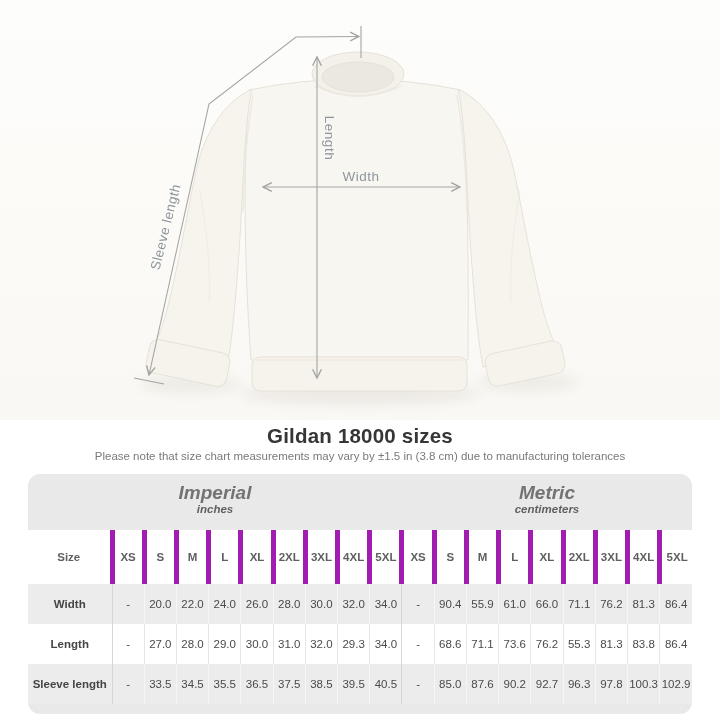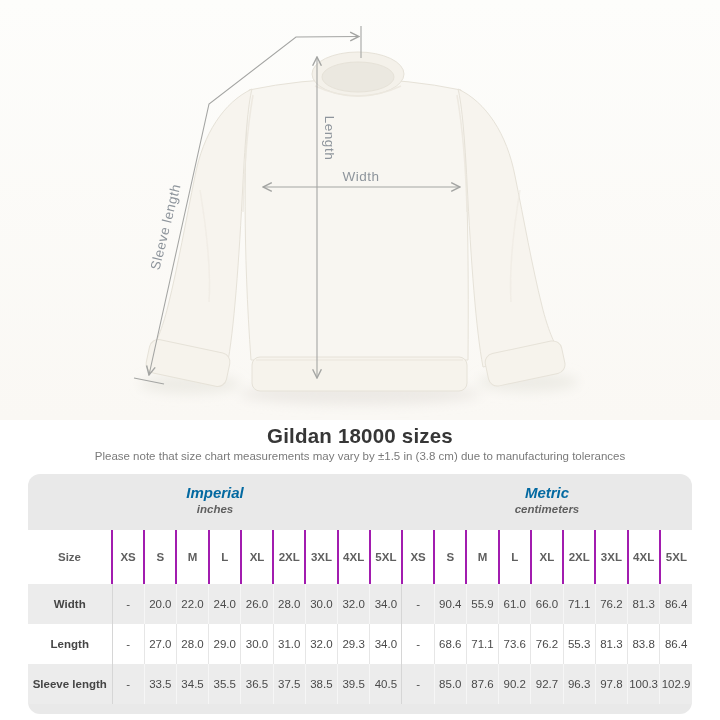--- a/index.html
+++ b/index.html
@@ -26,28 +26,28 @@
   }
 
   
   .size-table-wrap{
     margin:0 28px;background:#e9e9e9;border-radius:12px;
     overflow:hidden;padding-bottom:10px;
   }
   table{width:100%;border-collapse:collapse;table-layout:fixed;}
   col.c-lab{width:84px;}
   tr.units th{padding:9px 0 0;vertical-align:top;}
-  .unit-main{font-size:15px;line-height:19px;font-weight:bold;font-style:italic;color:#0369a1;}
+  .unit-main{font-size:19px;line-height:19px;font-weight:bold;font-style:italic;color:#737373;}
   .unit-sub{font-size:11.5px;line-height:15px;font-style:italic;color:#5f5f5f;padding-bottom:13px;}
   tr.sizes{background:#ffffff;}
   tr.sizes th, tr.sizes td{
     height:54px;font-size:11.5px;font-weight:bold;color:#5f5f5f;
     text-align:center;padding:0;
   }
-  tr.sizes td{border-left:2px solid #a21caf;margin-left:25px;}
+  tr.sizes td{border-left:5px solid #a21caf;margin-left:25px;}
   tr.data{background:#ffffff;}
   tr.data.alt{background:#ececec;}
   tr.data th{height:40px;font-size:11.5px;font-weight:bold;color:#454545;text-align:center;padding:0;}
   tr.data td{
     height:40px;font-size:11.5px;color:#4a4a4a;text-align:center;
     padding:0;border-left:1px solid #e6e6e6;
   }
   tr.data.alt td{border-left:1px solid #f6f6f6;}
   td.b, tr.data td.b, tr.data.alt td.b{border-left:1px solid #d6d6d6;}
 </style>

